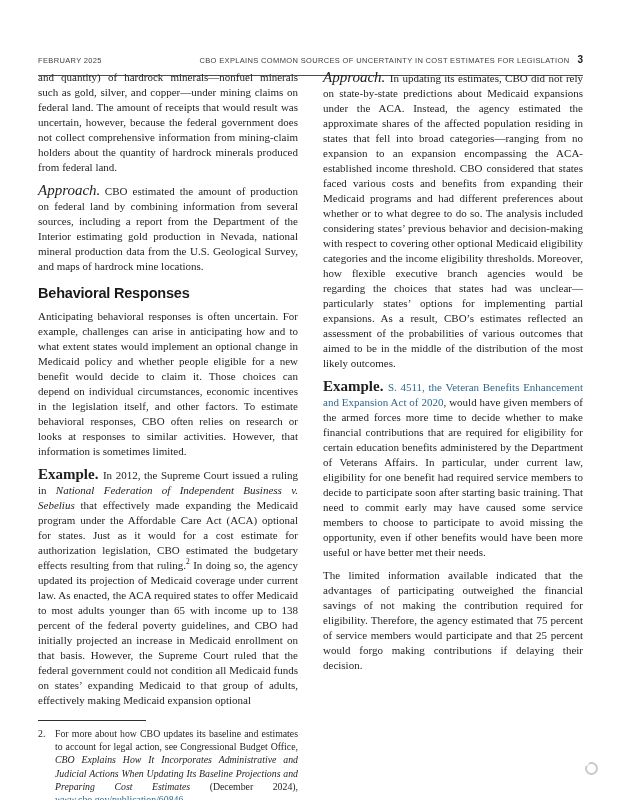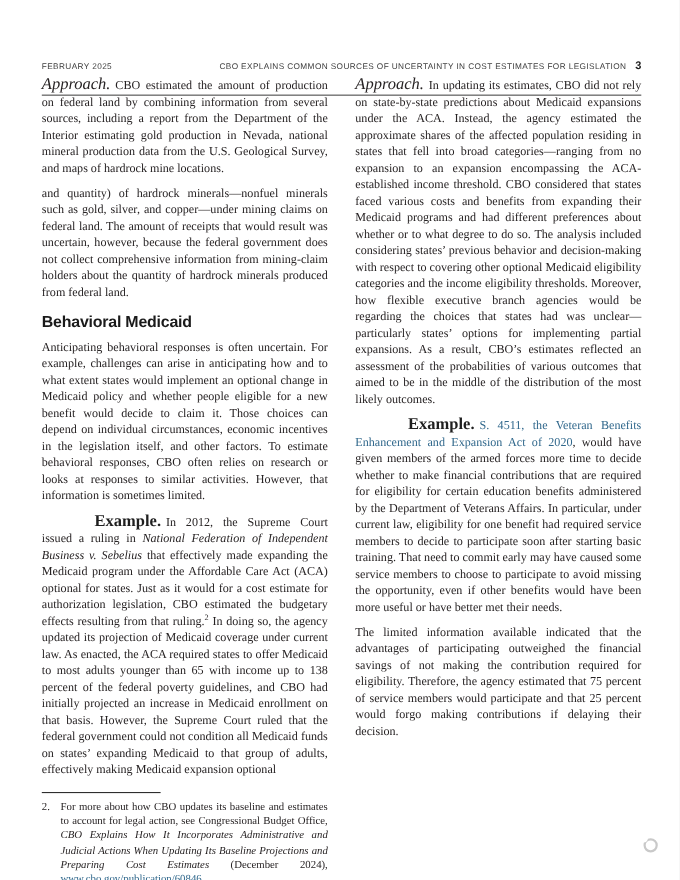--- a/index.html
+++ b/index.html
@@ -10,21 +10,21 @@
     margin:0 auto;
     overflow:hidden;
     font-family:"Liberation Serif", serif;
     color:#272324;
   }
   
   .hdr{
     position:absolute;top:36px;left:38px;right:35px;
     display:flex;align-items:baseline;
     border-bottom:1px solid #4c4c4c;
-    padding-bottom:20px;
+    padding-bottom:10px;
     font-family:"Liberation Sans", sans-serif;
     font-size:7.5px;letter-spacing:0.35px;color:#3d3d3d;
   }
   .hdr .date{white-space:nowrap;}
   .hdr .spacer{flex:1;}
   .hdr .title{white-space:nowrap;margin-top:20px;}
   .hdr .pageno{
     font-size:10px;font-weight:bold;color:#1a1a1a;
     margin-left:8px;letter-spacing:0;
   }
@@ -41,21 +41,21 @@
   }
   .col p + p, .col h2 + p{margin-top:8px;}
   .col h2{
     margin:11px 0 2px 0;
     font-family:"Liberation Sans", sans-serif;
     font-size:14.5px;font-weight:bold;color:#1a1a1a;
     letter-spacing:-0.2px;
   }
   .lbl{font-family:Liberation Serif, serif;font-size:15px;margin-right:0.3em;}
   .lbl-approach{font-style:italic;color:#272324;}
-  .lbl-example{font-weight:bold;color:#1f1f1f;margin-left:48px;}
+  .lbl-example{font-weight:bold;color:#1f1f1f;}
   i{}
   sup{font-size:7.5px;line-height:0;vertical-align:super;}
   .link{color:#31688c;text-decoration:none;cursor:pointer;}
   
   .footnote{margin-top:12px;}
   .fn-rule{width:108px;border-top:1px solid #2e2e2e;margin-bottom:6px;}
   .fn-body{display:flex;font-size:9.8px;line-height:13.2px;text-align:justify;}
   .fn-num{flex:0 0 17px;}
   .fn-text{flex:1;min-width:0;}
   
@@ -76,25 +76,25 @@
   <div class="hdr">
     <span class="date">FEBRUARY 2025</span>
     <span class="spacer"></span>
     <span class="title">CBO EXPLAINS COMMON SOURCES OF UNCERTAINTY IN COST ESTIMATES FOR LEGISLATION</span>
     <span class="pageno">3</span>
   </div>
 
   <div class="cols">
 
     <div class="col">
+      <p><span>and quantity) of hardrock minerals—nonfuel minerals such as gold, silver, and copper—under mining claims on federal land. The amount of receipts that would result was uncertain, however, because the federal government does not collect comprehensive information from mining-claim holders about the quantity of hardrock minerals produced from federal land.</span></p>
+
       <p><span class="lbl lbl-approach">Approach.</span><span>CBO estimated the amount of production on federal land by combining information from several sources, including a report from the Department of the Interior estimating gold production in Nevada, national mineral production data from the U.S. Geological Survey, and maps of hardrock mine locations.</span></p>
 
-      <p><span>and quantity) of hardrock minerals—nonfuel minerals such as gold, silver, and copper—under mining claims on federal land. The amount of receipts that would result was uncertain, however, because the federal government does not collect comprehensive information from mining-claim holders about the quantity of hardrock minerals produced from federal land.</span></p>
-
-      <h2>Behavioral Medicaid</h2>
+      <h2>Behavioral Responses</h2>
 
       <p><span>Anticipating behavioral responses is often uncertain. For example, challenges can arise in anticipating how and to what extent states would implement an optional change in Medicaid policy and whether people eligible for a new benefit would decide to claim it. Those choices can depend on individual circumstances, economic incentives in the legislation itself, and other factors. To estimate behavioral responses, CBO often relies on research or looks at responses to similar activities. However, that information is sometimes limited.</span></p>
 
       <p><span class="lbl lbl-example">Example.</span><span>In 2012, the Supreme Court issued a ruling in </span><i>National Federation of Independent Business v. Sebelius</i><span> that effectively made expanding the Medicaid program under the Affordable Care Act (ACA) optional for states. Just as it would for a cost estimate for authorization legislation, CBO estimated the budgetary effects resulting from that ruling.</span><sup>2</sup><span> In doing so, the agency updated its projection of Medicaid coverage under current law. As enacted, the ACA required states to offer Medicaid to most adults younger than 65 with income up to 138 percent of the federal poverty guidelines, and CBO had initially projected an increase in Medicaid enrollment on that basis. However, the Supreme Court ruled that the federal government could not condition all Medicaid funds on states’ expanding Medicaid to that group of adults, effectively making Medicaid expansion optional</span></p>
 
       <div class="footnote">
         <div class="fn-rule"></div>
         <div class="fn-body">
           <span class="fn-num">2.</span>
           <span class="fn-text"><span>For more about how CBO updates its baseline and estimates to account for legal action, see Congressional Budget Office, </span><i>CBO Explains How It Incorporates Administrative and Judicial Actions When Updating Its Baseline Projections and Preparing Cost Estimates</i><span> (December 2024), </span><a class="link">www.cbo.gov/publication/60846</a><span>.</span></span>

